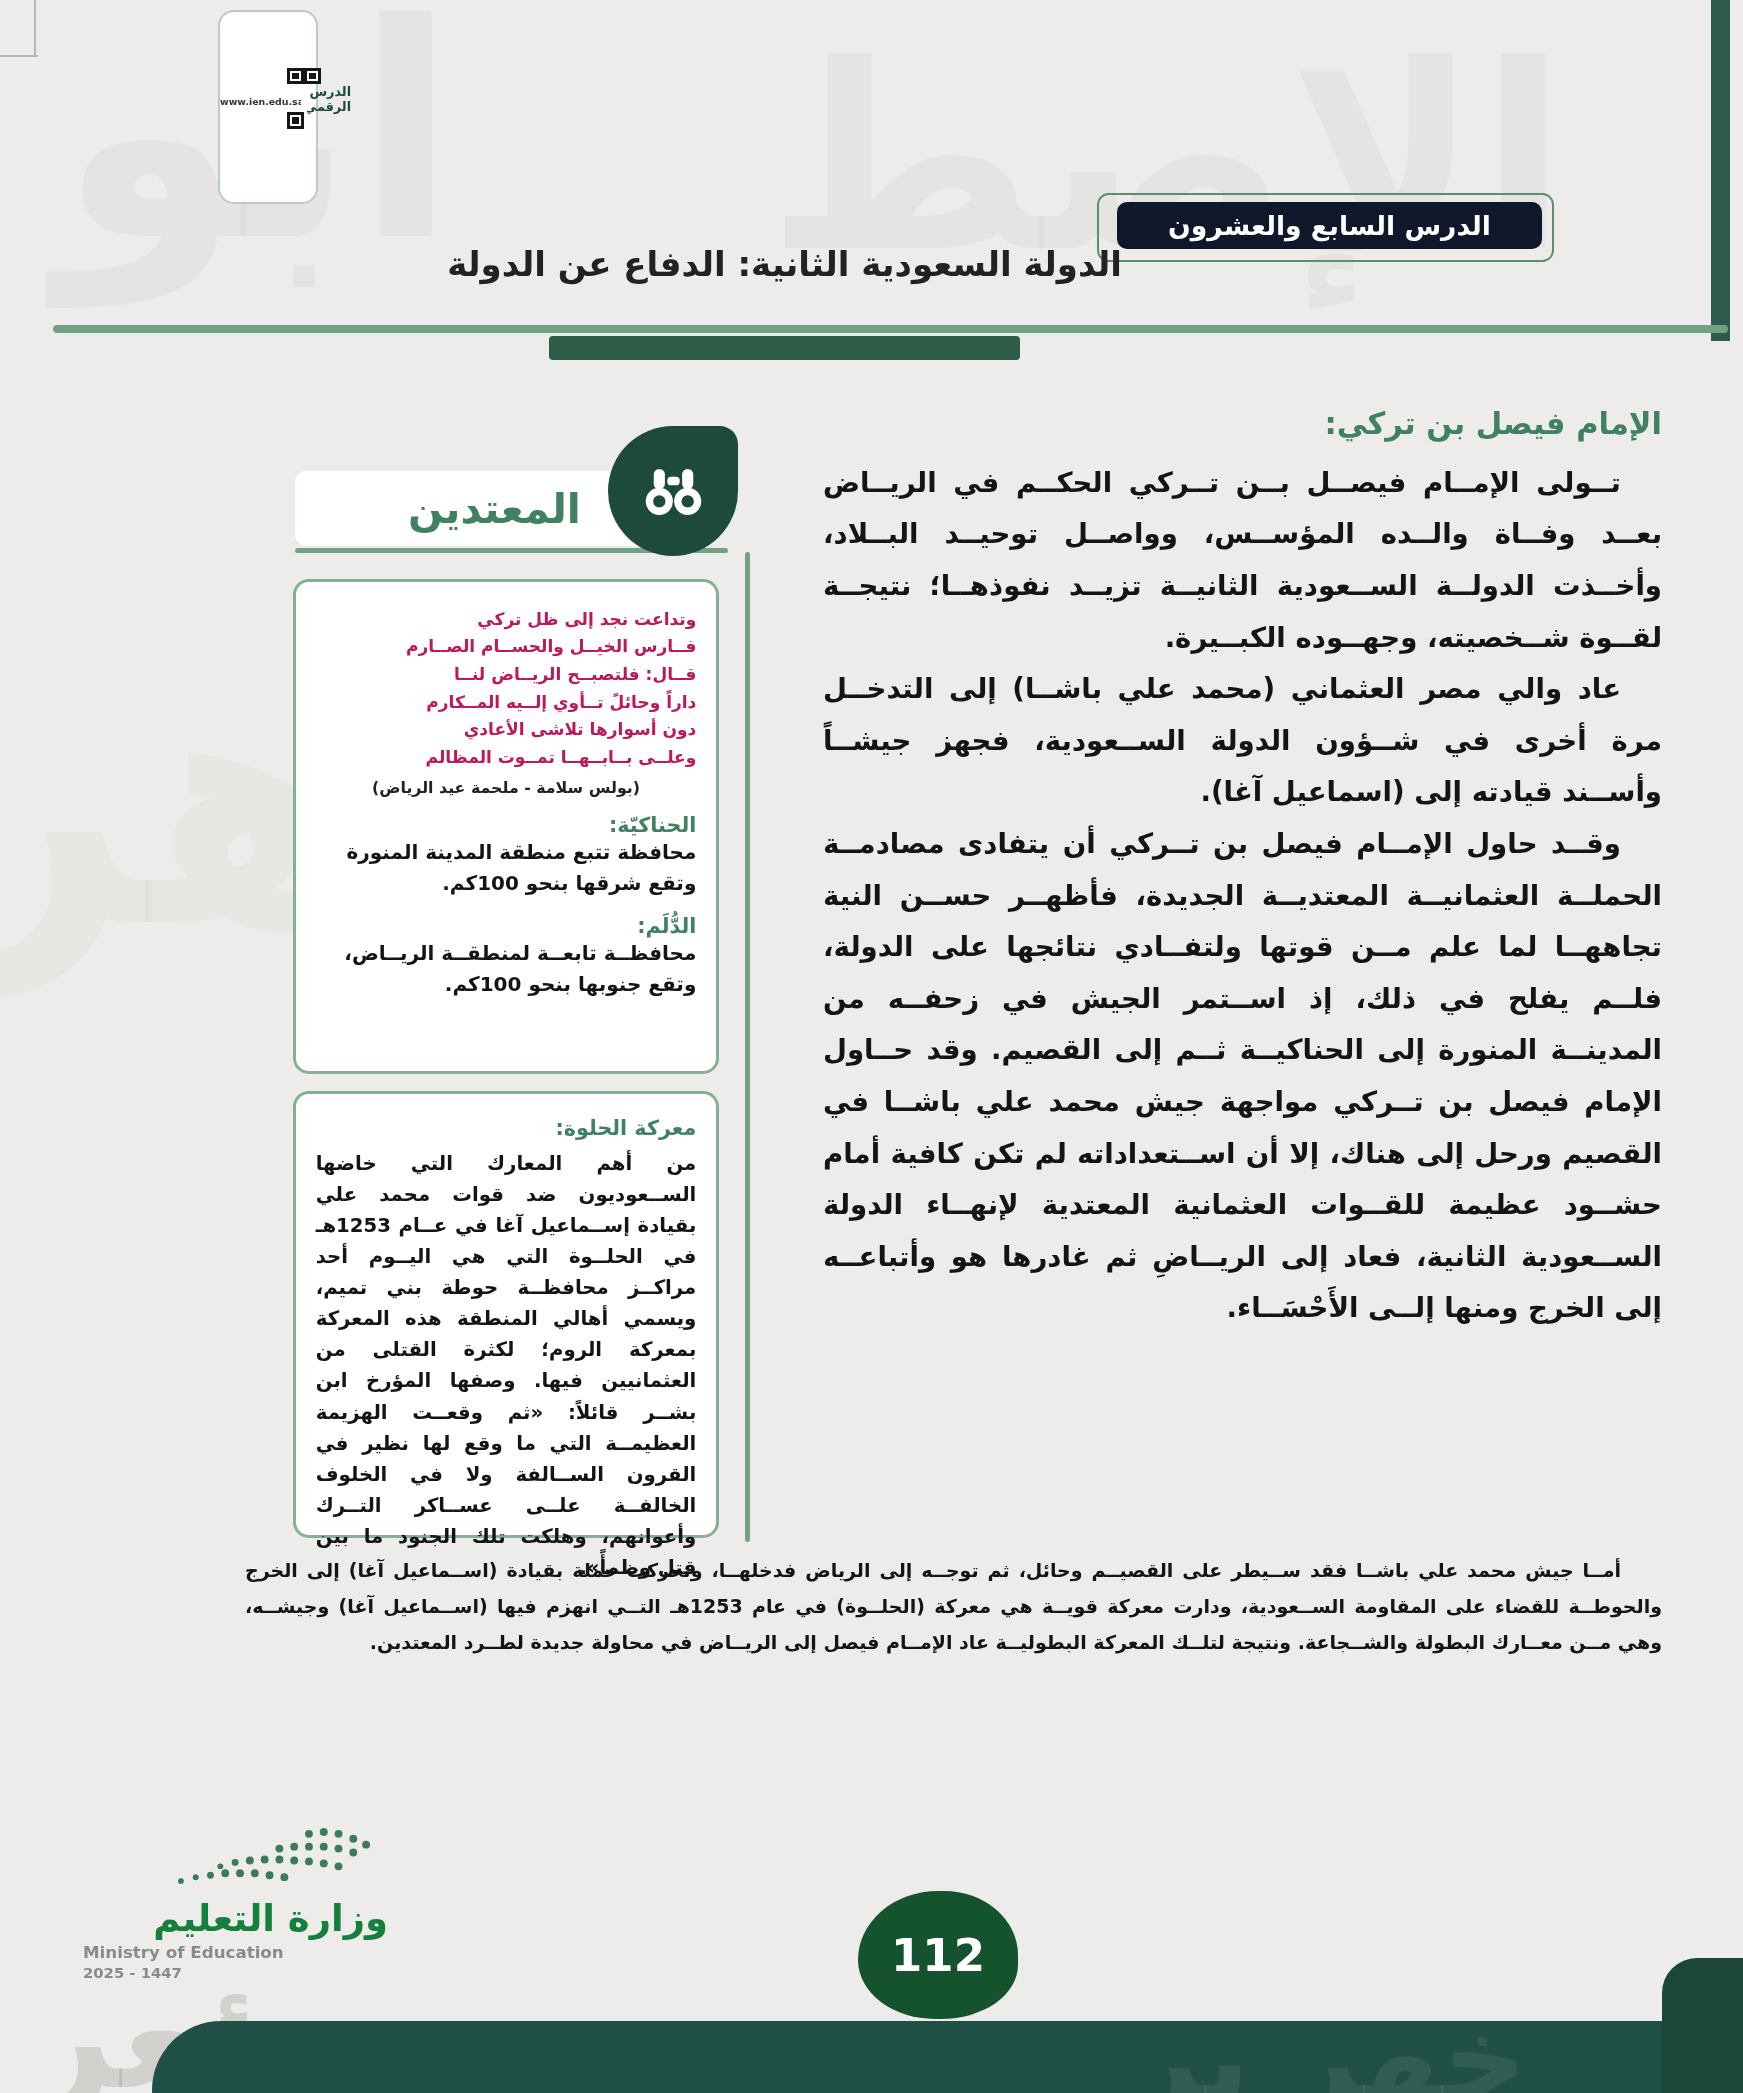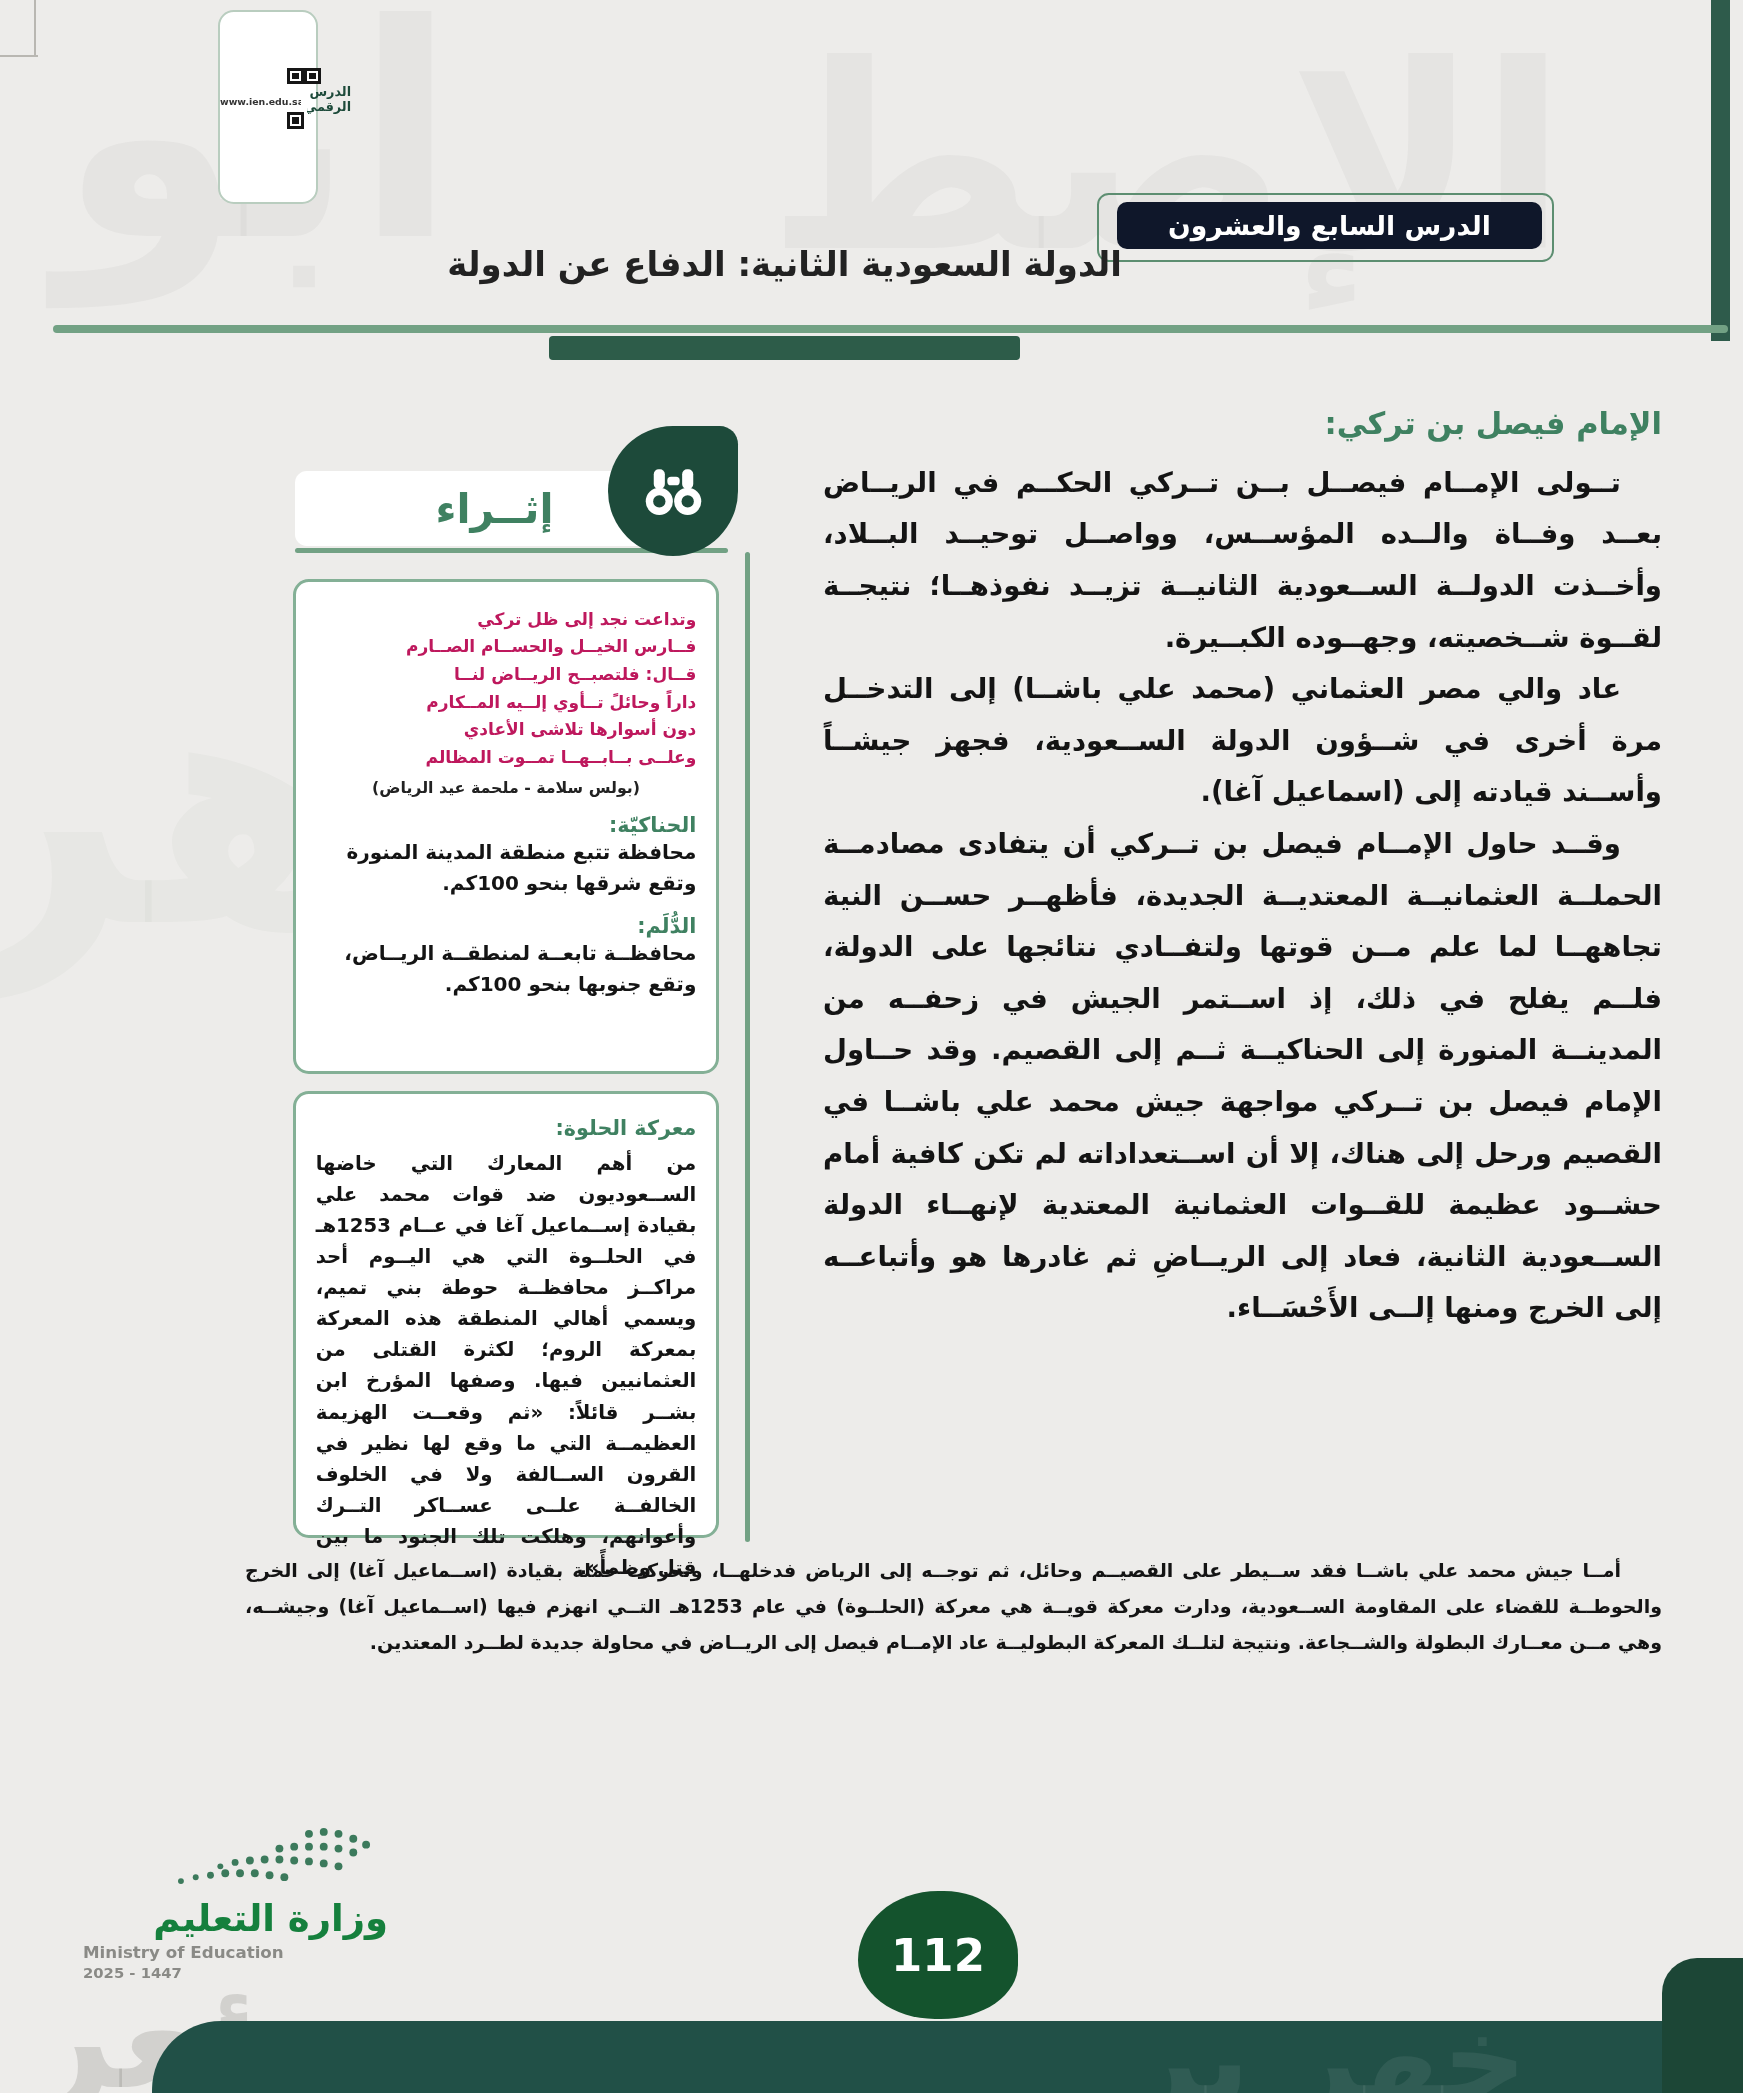--- a/index.html
+++ b/index.html
@@ -126,21 +126,21 @@
   <div class="title-underline"></div>
 
   <div class="main-col">
     <h2>الإمام فيصل بن تركي:</h2>
     <p class="mp">تــولى الإمــام فيصــل بــن تــركي الحكــم في الريــاض بعــد وفــاة والــده المؤســس، وواصــل توحيــد البــلاد، وأخــذت الدولــة الســعودية الثانيــة تزيــد نفوذهــا؛ نتيجــة لقــوة شــخصيته، وجهــوده الكبــيرة.</p>
     <p class="mp">عاد والي مصر العثماني (محمد علي باشــا) إلى التدخــل مرة أخرى في شــؤون الدولة الســعودية، فجهز جيشــاً وأســند قيادته إلى (اسماعيل آغا).</p>
     <p class="mp">وقــد حاول الإمــام فيصل بن تــركي أن يتفادى مصادمــة الحملــة العثمانيــة المعتديــة الجديدة، فأظهــر حســن النية تجاههــا لما علم مــن قوتها ولتفــادي نتائجها على الدولة، فلــم يفلح في ذلك، إذ اســتمر الجيش في زحفــه من المدينــة المنورة إلى الحناكيــة ثــم إلى القصيم. وقد حــاول الإمام فيصل بن تــركي مواجهة جيش محمد علي باشــا في القصيم ورحل إلى هناك، إلا أن اســتعداداته لم تكن كافية أمام حشــود عظيمة للقــوات العثمانية المعتدية لإنهــاء الدولة الســعودية الثانية، فعاد إلى الريــاضِ ثم غادرها هو وأتباعــه إلى الخرج ومنها إلــى الأَحْسَــاء.</p>
   </div>
 
   <div class="enrich-header">
-    <span>إثــراء</span>
+    <span>المعتدين</span>
   </div>
   <div class="enrich-underline"></div>
   <div class="enrich-icon">
     <svg width="79" height="57" viewBox="0 0 64 46" aria-hidden="true">
       <rect x="16" y="5" width="9" height="16" rx="4" fill="#fff"></rect>
       <rect x="39" y="5" width="9" height="16" rx="4" fill="#fff"></rect>
       <rect x="27" y="11" width="10" height="7" rx="3" fill="#fff"></rect>
       <circle cx="20.5" cy="31" r="11" fill="#fff"></circle>
       <circle cx="43.5" cy="31" r="11" fill="#fff"></circle>
       <circle cx="20.5" cy="31" r="5" fill="#1d4a3a"></circle>

